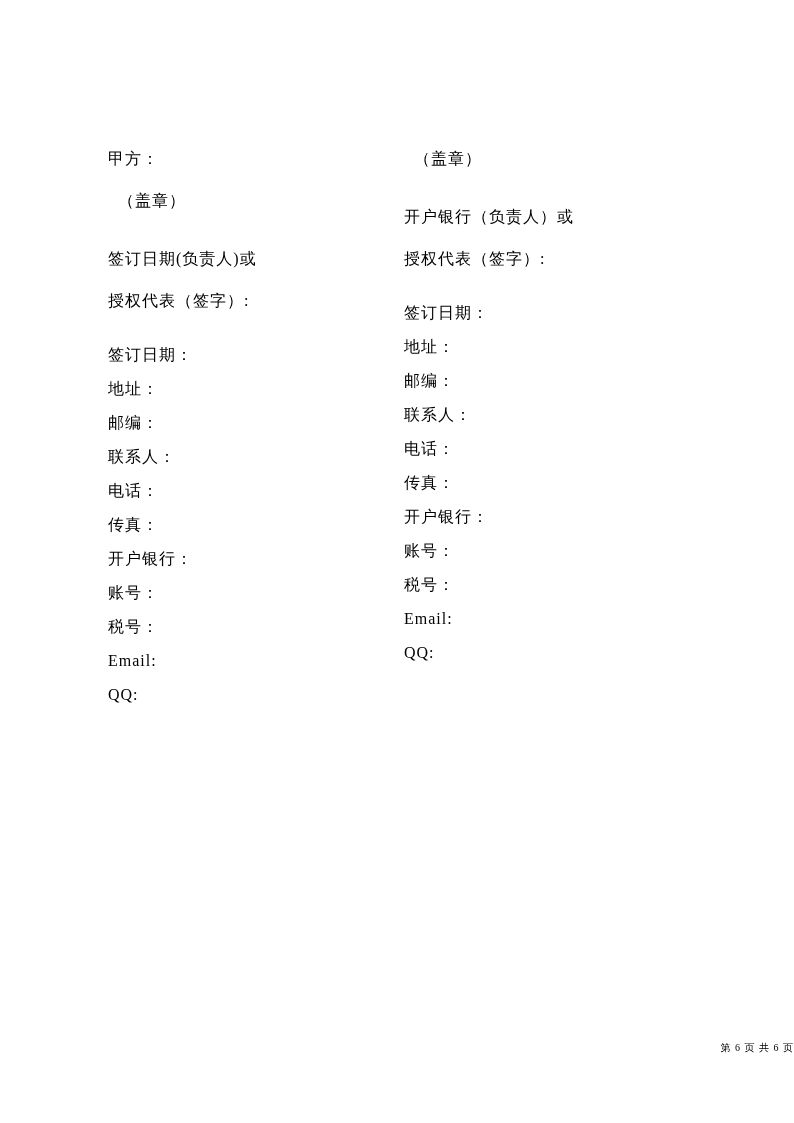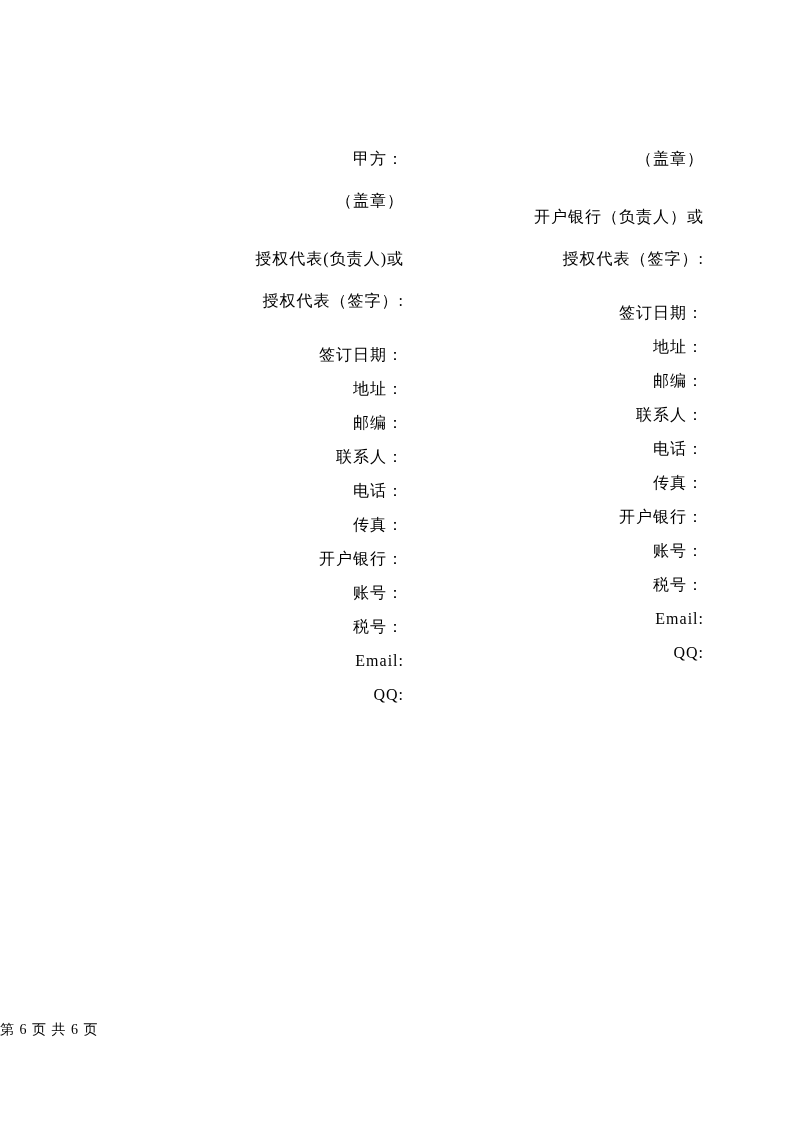--- a/index.html
+++ b/index.html
@@ -11,21 +11,20 @@
       font-size: 16px;
       color: #000;
       position: relative;
       letter-spacing: 1px;
     }
     .page {
       padding: 138px 90px 0 108px;
     }
     .columns {
       display: flex;
-      text-align: right;
     }
     .col {
       flex: 0 0 296px;
     }
     .col + .col {
       flex: 1;
     }
     .row-loose {
       line-height: 42px;
     }
@@ -35,37 +34,37 @@
     .row-tight {
       line-height: 34px;
     }
     .spacer {
       height: 16px;
     }
     .footer {
       position: absolute;
       left: 0;
       right: 0;
-      bottom: 84px;
-      text-align: left;
-      font-size: 14px;
+      bottom: 68px;
+      text-align: right;
+      font-size: 10px;
       letter-spacing: 1px;
     }
   </style>
 </head>
 <body>
 
 <div class="page">
   <div class="columns">
 
     <div class="col">
       <div class="row-loose">甲方：</div>
       <div class="row-loose indent">（盖章）</div>
       <div class="spacer"></div>
-      <div class="row-loose">授权代表(负责人)或</div>
+      <div class="row-loose">签订日期(负责人)或</div>
       <div class="row-loose">授权代表（签字）:</div>
       <div class="spacer"></div>
       <div class="row-tight">签订日期：</div>
       <div class="row-tight">地址：</div>
       <div class="row-tight">邮编：</div>
       <div class="row-tight">联系人：</div>
       <div class="row-tight">电话：</div>
       <div class="row-tight">传真：</div>
       <div class="row-tight">开户银行：</div>
       <div class="row-tight">账号：</div>

